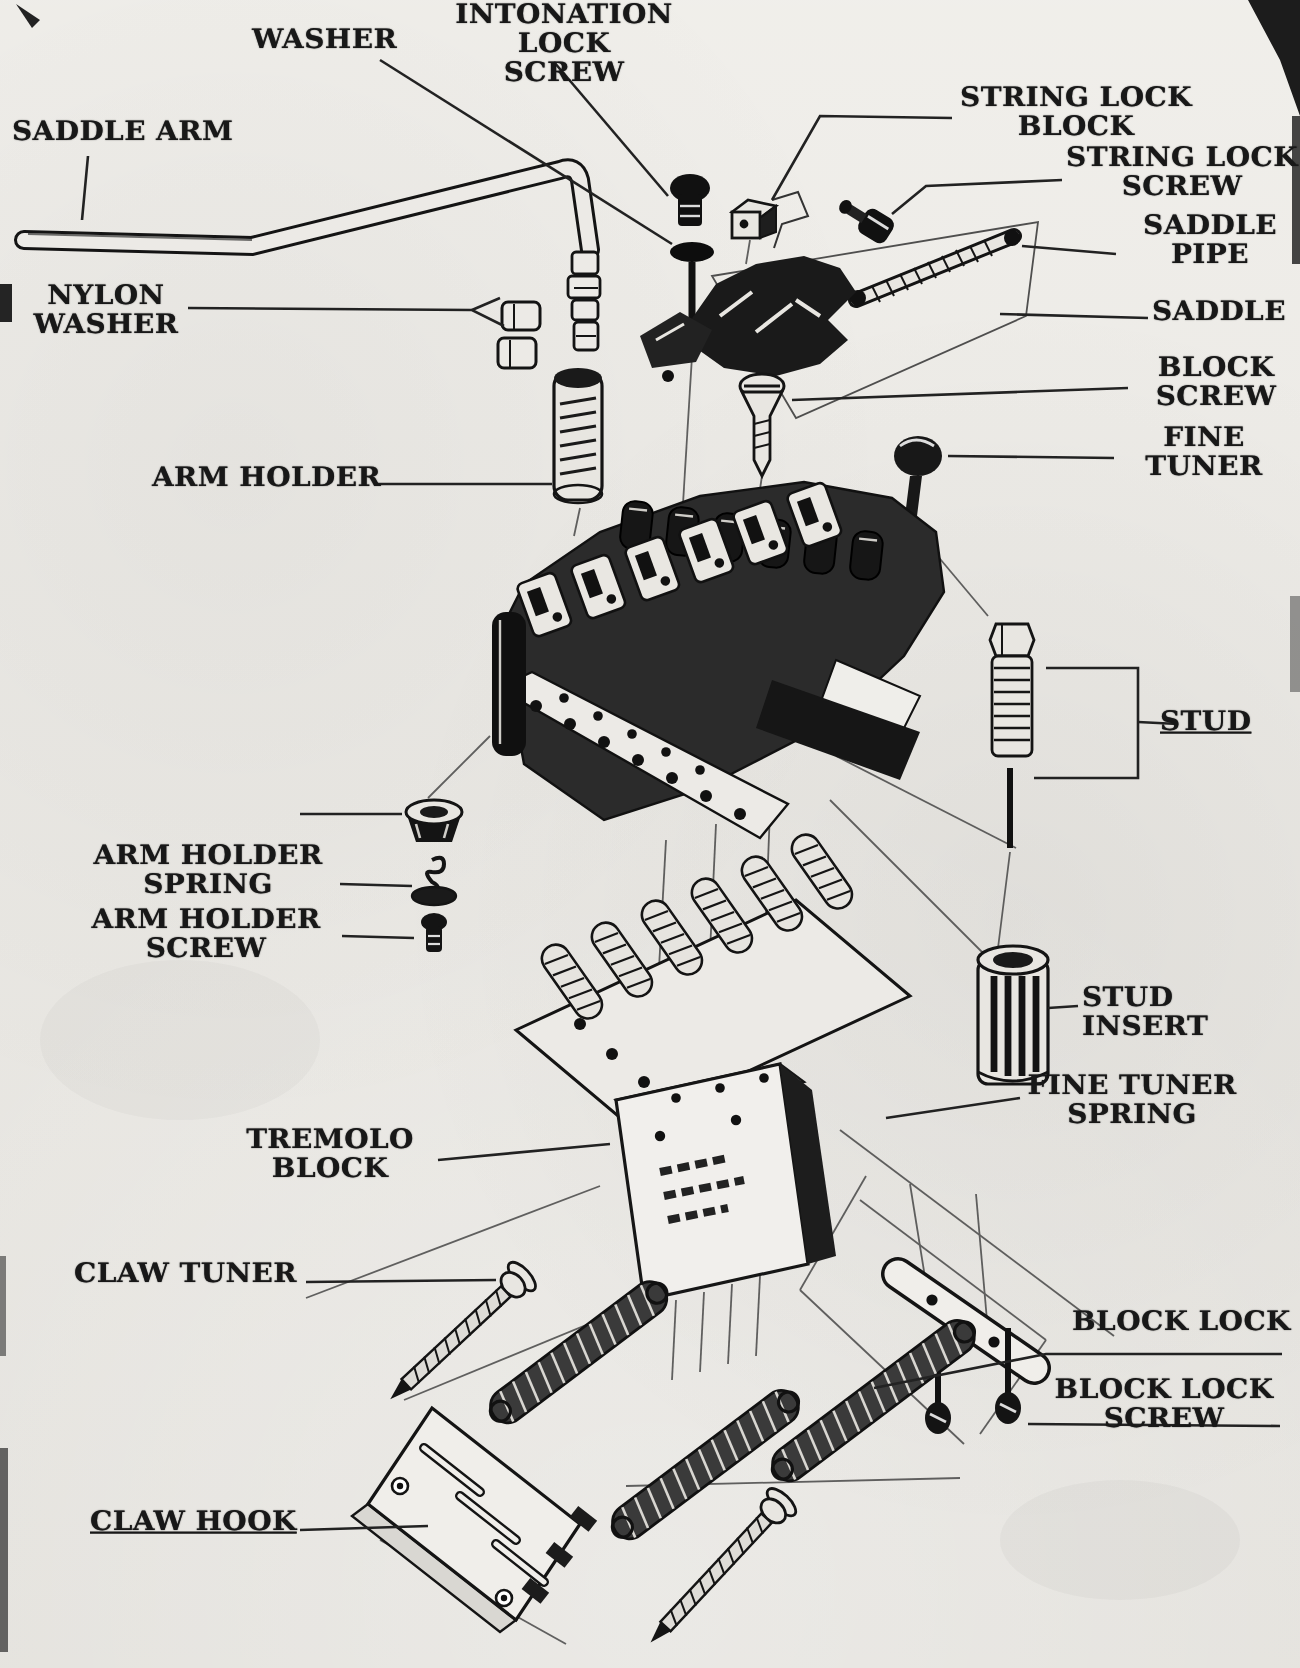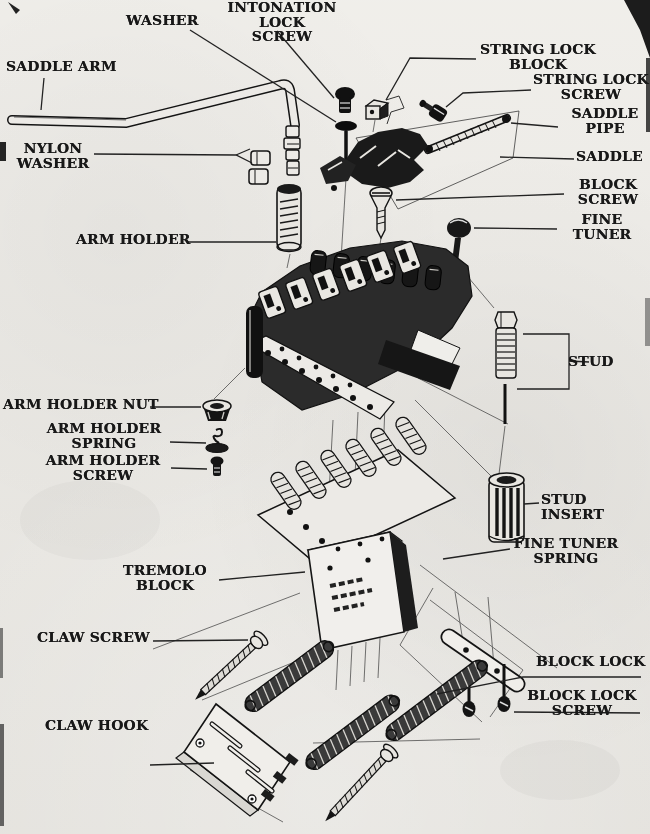--- a/index.html
+++ b/index.html
@@ -577,30 +577,29 @@
 <div class="lbl" style="left:532px;top:72px;width:118px;">STRING LOCK
 SCREW</div>
 <div class="lbl" style="left:560px;top:106px;width:90px;">SADDLE
 PIPE</div>
 <div class="lbl left" style="left:576px;top:149px;">SADDLE</div>
 <div class="lbl" style="left:566px;top:177px;width:84px;">BLOCK
 SCREW</div>
 <div class="lbl" style="left:560px;top:212px;width:84px;">FINE
 TUNER</div>
 <div class="lbl left" style="left:76px;top:232px;">ARM HOLDER</div>
-<div class="lbl left" style="left:568px;top:354px;">STUD</div>
-<div class="lbl left" style="left:3px;top:397px;">ARM HOLDER NUT</div>
+<div class="lbl left" style="left:580px;top:354px;text-decoration:underline;">STUD</div>
 <div class="lbl" style="left:40px;top:421px;width:128px;">ARM HOLDER
 SPRING</div>
 <div class="lbl" style="left:38px;top:453px;width:130px;">ARM HOLDER
 SCREW</div>
 <div class="lbl left" style="left:541px;top:492px;">STUD INSERT</div>
 <div class="lbl" style="left:506px;top:536px;width:120px;">FINE TUNER
 SPRING</div>
 <div class="lbl" style="left:113px;top:563px;width:104px;">TREMOLO
 BLOCK</div>
-<div class="lbl left" style="left:37px;top:630px;">CLAW SCREW</div>
+<div class="lbl left" style="left:37px;top:630px;">CLAW TUNER</div>
 <div class="lbl left" style="left:536px;top:654px;">BLOCK LOCK</div>
 <div class="lbl" style="left:518px;top:688px;width:128px;">BLOCK LOCK
 SCREW</div>
-<div class="lbl left" style="left:45px;top:718px;">CLAW HOOK</div>
+<div class="lbl left" style="left:45px;top:754px;text-decoration:underline;">CLAW HOOK</div>
 
 </div>
 
 </body></html>

